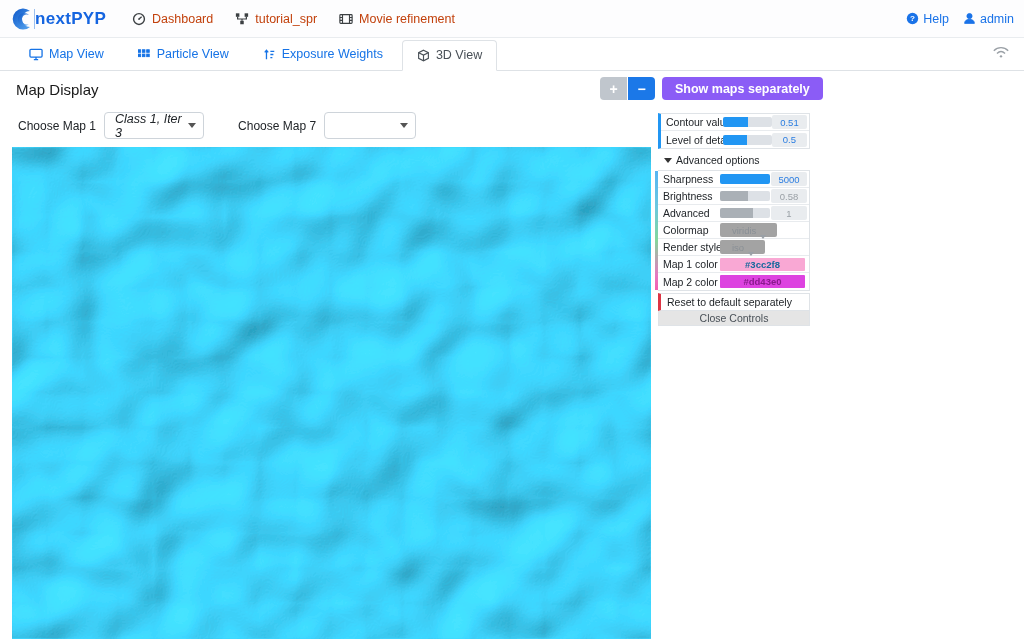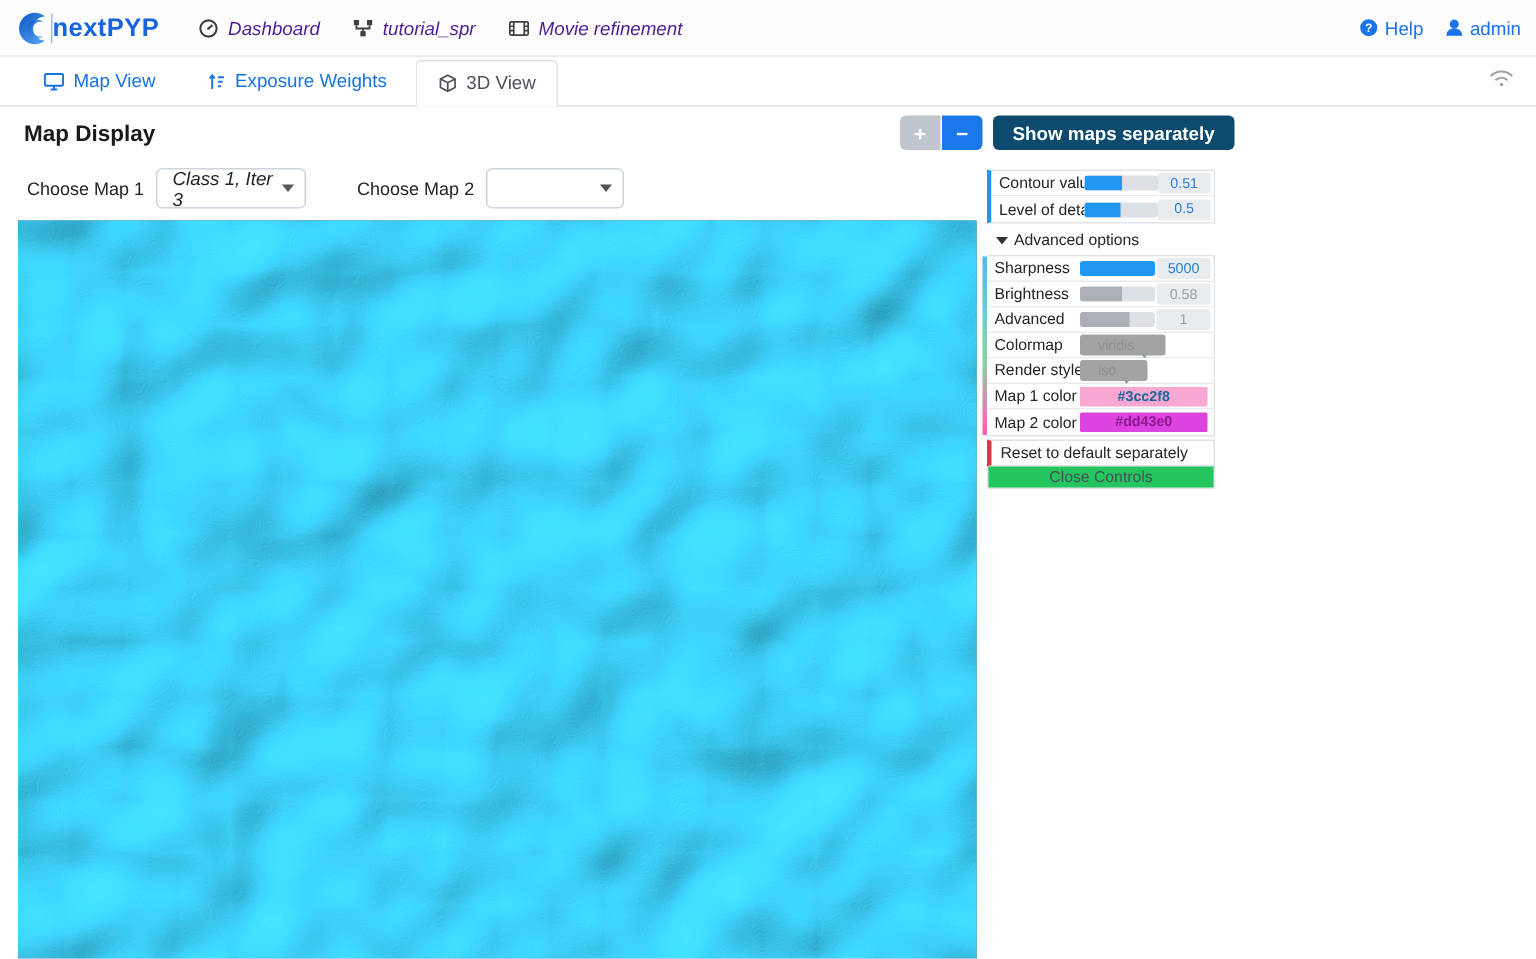--- a/index.html
+++ b/index.html
@@ -7,44 +7,44 @@
     font-family:"Liberation Sans", sans-serif; color:#212529; }
   .stage { position:relative; width:1024px; height:639px; }
 
   
   .navbar { position:absolute; top:0; left:0; right:0; height:38px; background:#fdfdfe;
     border-bottom:1px solid #e9ecef; display:flex; align-items:center; padding:0 10px; }
   .brand { display:flex; align-items:center; gap:0; }
   .brand-divider { width:1px; height:20px; background:#9cc0ef; }
   .brand-name { font-size:17px; font-weight:bold; color:#1565e0; letter-spacing:.3px; }
   .nav-items { display:flex; align-items:center; gap:22px; margin-left:26px; }
-  .nav-item { display:flex; align-items:center; gap:6px; font-size:12.5px; color:#4c1d95; cursor:pointer;font-style:italic; }
+  .nav-item { display:flex; align-items:center; gap:6px; font-size:12.5px; color:#c2410c; cursor:pointer; }
   .nav-item svg { stroke:#3c4043; }
   .nav-right { margin-left:auto; display:flex; align-items:center; gap:14px; padding-right:0; }
   .nav-link-blue { display:flex; align-items:center; gap:4px; font-size:12.5px; color:#1a73e8; cursor:pointer; }
   .nav-link-blue svg { stroke:#1a73e8; fill:#1a73e8; }
 
   
   .tabbar { position:absolute; top:38px; left:0; right:0; height:33px;
     border-bottom:1px solid #dee2e6; display:flex; align-items:flex-end; padding-left:14px; }
   .tab { display:flex; align-items:center; gap:6px; font-size:12.5px; color:#1673e6;
     padding:7px 14px 8px; cursor:pointer; border:1px solid transparent; margin-right:4px; }
   .tab svg { stroke:#1673e6; }
   .tab.active { color:#495057; background:#fff; border-color:#dee2e6 #dee2e6 #fff;
     border-radius:4px 4px 0 0; margin-bottom:-1px; }
   .tab.active svg { stroke:#495057; }
   .wifi { position:absolute; top:45px; right:14px; }
 
   
-  .page-title { position:absolute; top:81px; left:16px; font-size:15px; font-weight:bold; color:#1a1a1a; }
+  .page-title { position:absolute; top:81px; left:16px; font-size:15px; font-weight:normal; color:#1a1a1a; }
   .toolbar { position:absolute; top:77px; left:600px; display:flex; align-items:center; }
   .btn { border:none; color:#fff; font-weight:bold; cursor:pointer; font-family:inherit; }
   .btn-zoomin { width:27px; height:23px; background:#c0c6cd; border-radius:4px 0 0 4px; font-size:14px; }
   .btn-zoomout { width:27px; height:23px; background:#1b78e8; border-radius:0 4px 4px 0; font-size:14px; margin-left:1px; }
-  .btn-show { height:23px; background:#0c4a6e; border-radius:4px; font-size:12.5px; font-weight:600;
+  .btn-show { height:23px; background:#8b5cf6; border-radius:4px; font-size:12.5px; font-weight:600;
     padding:0 13px; margin-left:7px; }
 
   
   .choose-row { position:absolute; top:112px; left:18px; display:flex; align-items:center; }
   .choose-label { font-size:12px; color:#212529; }
   .select { position:relative; height:27px; border:1px solid #ced4da; border-radius:4px; background:#fff;
     font-size:12.5px; color:#212529; display:flex; align-items:center; padding:0 20px 0 10px; cursor:pointer;font-style:italic; }
   .select .caret { position:absolute; right:7px; top:10px; width:0; height:0;
     border-left:4px solid transparent; border-right:4px solid transparent; border-top:5px solid #555; }
   .sel-map1 { width:100px; margin-left:8px; }
@@ -77,21 +77,21 @@
   .pgroup.advanced::before { content:""; position:absolute; left:-3px; top:0; bottom:0; width:3px;
     background:linear-gradient(180deg,#57b4f2 0%,#6cc8e0 30%,#84d79b 58%,#e778c0 88%,#f55fae 100%); }
   .mini-select { position:relative; height:13px; border:7px solid #a3a3a3; border-radius:2px; background:#f4f5f7;
     color:#8a9096; font-size:9.5px; display:flex; align-items:center; padding:0 14px 0 5px; }
   .mini-select .caret { position:absolute; right:4px; top:5px; width:0; height:0;
     border-left:3px solid transparent; border-right:3px solid transparent; border-top:4px solid #9aa0a6; }
   .swatch { flex:1; height:13px; border-radius:1px; font-size:9.5px; font-weight:bold;
     display:flex; align-items:center; justify-content:center; margin-right:2px; cursor:pointer; }
   .reset-row { margin-top:2px; height:18px; background:#fff; border:1px solid #dfe3e7;
     border-left:3px solid #dc3545; display:flex; align-items:center; padding-left:6px; cursor:pointer; color:#212529; }
-  .close-row { height:15px; background:#22c55e; display:flex; align-items:center; justify-content:center;
+  .close-row { height:15px; background:#e5e5e5; display:flex; align-items:center; justify-content:center;
     color:#495057; cursor:pointer; border:1px solid #dfe3e7; border-top:none; }
   svg.icn { display:block; }
 </style>
 </head>
 <body>
 
 <div class="stage">
 
   <div class="navbar">
     <div class="brand">
@@ -154,20 +154,31 @@
 
   <div class="tabbar">
     <div class="tab">
       <svg class="icn" width="14" height="13" viewBox="0 0 16 15" fill="none" stroke-width="1.5">
         <rect x="1" y="1.5" width="14" height="9" rx="1.2"></rect>
           <path d="M5.5 13.5 H10.5 M8 10.5 V13.5"></path>
       </svg>
       <span>Map View</span>
     </div>
     <div class="tab">
+      <svg class="icn" width="13" height="13" viewBox="0 0 15 15" stroke="none" fill="#1673e6">
+        <rect x="0" y="2" width="3" height="3"></rect>
+          <rect x="5" y="2" width="3" height="3"></rect>
+          <rect x="10" y="2" width="3" height="3"></rect>
+        <rect x="0" y="7" width="3" height="3"></rect>
+          <rect x="5" y="7" width="3" height="3"></rect>
+          <rect x="10" y="7" width="3" height="3"></rect>
+      </svg>
+      <span>Particle View</span>
+    </div>
+    <div class="tab">
       <svg class="icn" width="13" height="13" viewBox="0 0 15 15" fill="none" stroke-width="1.5">
         <path d="M4 13 V2.5 M2 5 L4 2.5 L6 5"></path>
           <path d="M8.5 4 H13 M8.5 7.5 H12 M8.5 11 H10.8"></path>
       </svg>
       <span>Exposure Weights</span>
     </div>
     <div class="tab active">
       <svg class="icn" width="13" height="13" viewBox="0 0 16 16" fill="none" stroke-width="1.4">
         <path d="M8 1.5 L14 4.5 V11.5 L8 14.5 L2 11.5 V4.5 Z"></path>
           <path d="M2 4.5 L8 7.5 L14 4.5 M8 7.5 V14.5"></path>
@@ -189,21 +200,21 @@
     <button class="btn btn-zoomout">−</button>
     <button class="btn btn-show">Show maps separately</button>
   </div>
 
   <div class="choose-row">
     <span class="choose-label">Choose Map 1</span>
     <div class="select sel-map1">
       <span>Class 1, Iter 3</span>
       <span class="caret"></span>
     </div>
-    <span class="choose-label choose-label2">Choose Map 2</span>
+    <span class="choose-label choose-label2">Choose Map 7</span>
     <div class="select sel-map2">
       <span></span>
       <span class="caret"></span>
     </div>
   </div>
 
   <div class="map-canvas">
     <svg width="639" height="492" viewBox="0 0 639 492" preserveAspectRatio="none">
       <defs>
         <filter id="isoblobs" x="0" y="0" width="100%" height="100%">

